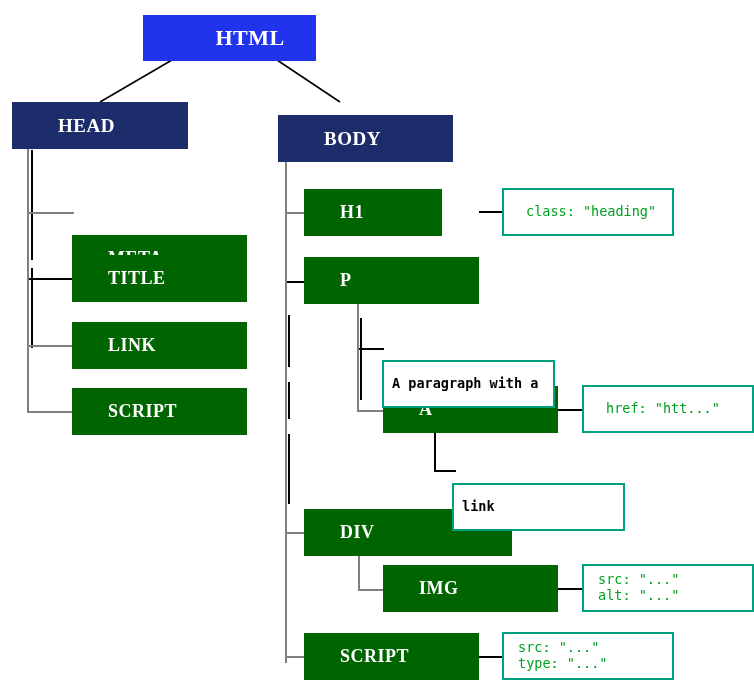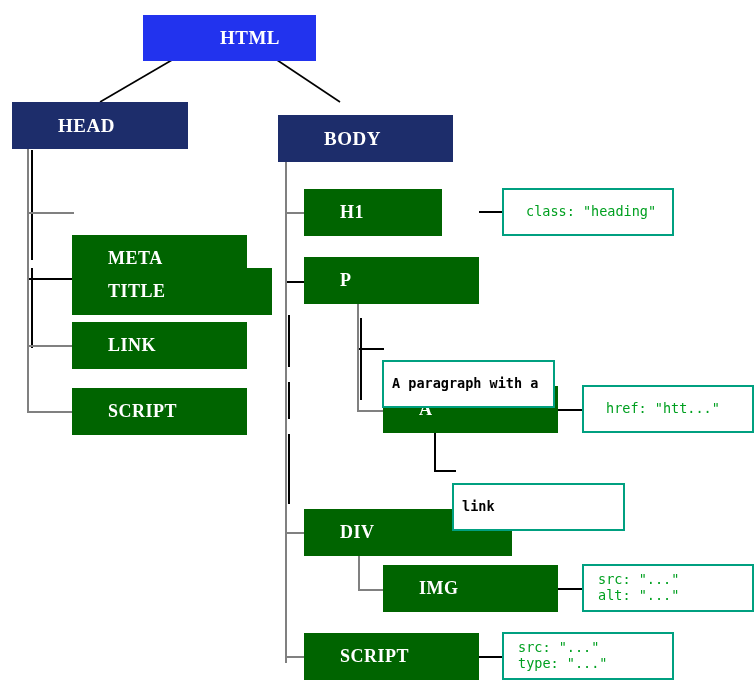--- a/index.html
+++ b/index.html
@@ -25,21 +25,21 @@
     color: #ffffff;
     font-family: "Liberation Serif", serif;
     font-weight: bold;
     letter-spacing: 0.5px;
     white-space: nowrap;
     z-index: 5;
   }
   .node.root {
     background: #2233ee;
     justify-content: center;
-    font-size: 19px;
+    font-size: 22px;
     padding-left: 41px;
   }
   .node.doc {
     background: #1d2d6b;
     padding-left: 46px;
     font-size: 19px;
   }
   .node.el {
     background: #006400;
     padding-left: 36px;
@@ -139,21 +139,21 @@
   </div>
 
   <div class="node doc" style="left:278px; top:102px; width:175px; height:47px;margin-top:13px;">
     <span>BODY</span>
   </div>
 
   <div class="node el" style="left:72px; top:187px; width:175px; height:47px;margin-top:48px;">
     <span>META</span>
   </div>
 
-  <div class="node el" style="left:72px; top:255px; width:200px; height:47px;margin-top:13px;">
+  <div class="node el" style="left:72px; top:255px; width:175px; height:47px;">
     <span>TITLE</span>
   </div>
 
   <div class="node el" style="left:72px; top:322px; width:175px; height:47px;">
     <span>LINK</span>
   </div>
 
   <div class="node el" style="left:72px; top:388px; width:175px; height:47px;">
     <span>SCRIPT</span>
   </div>

